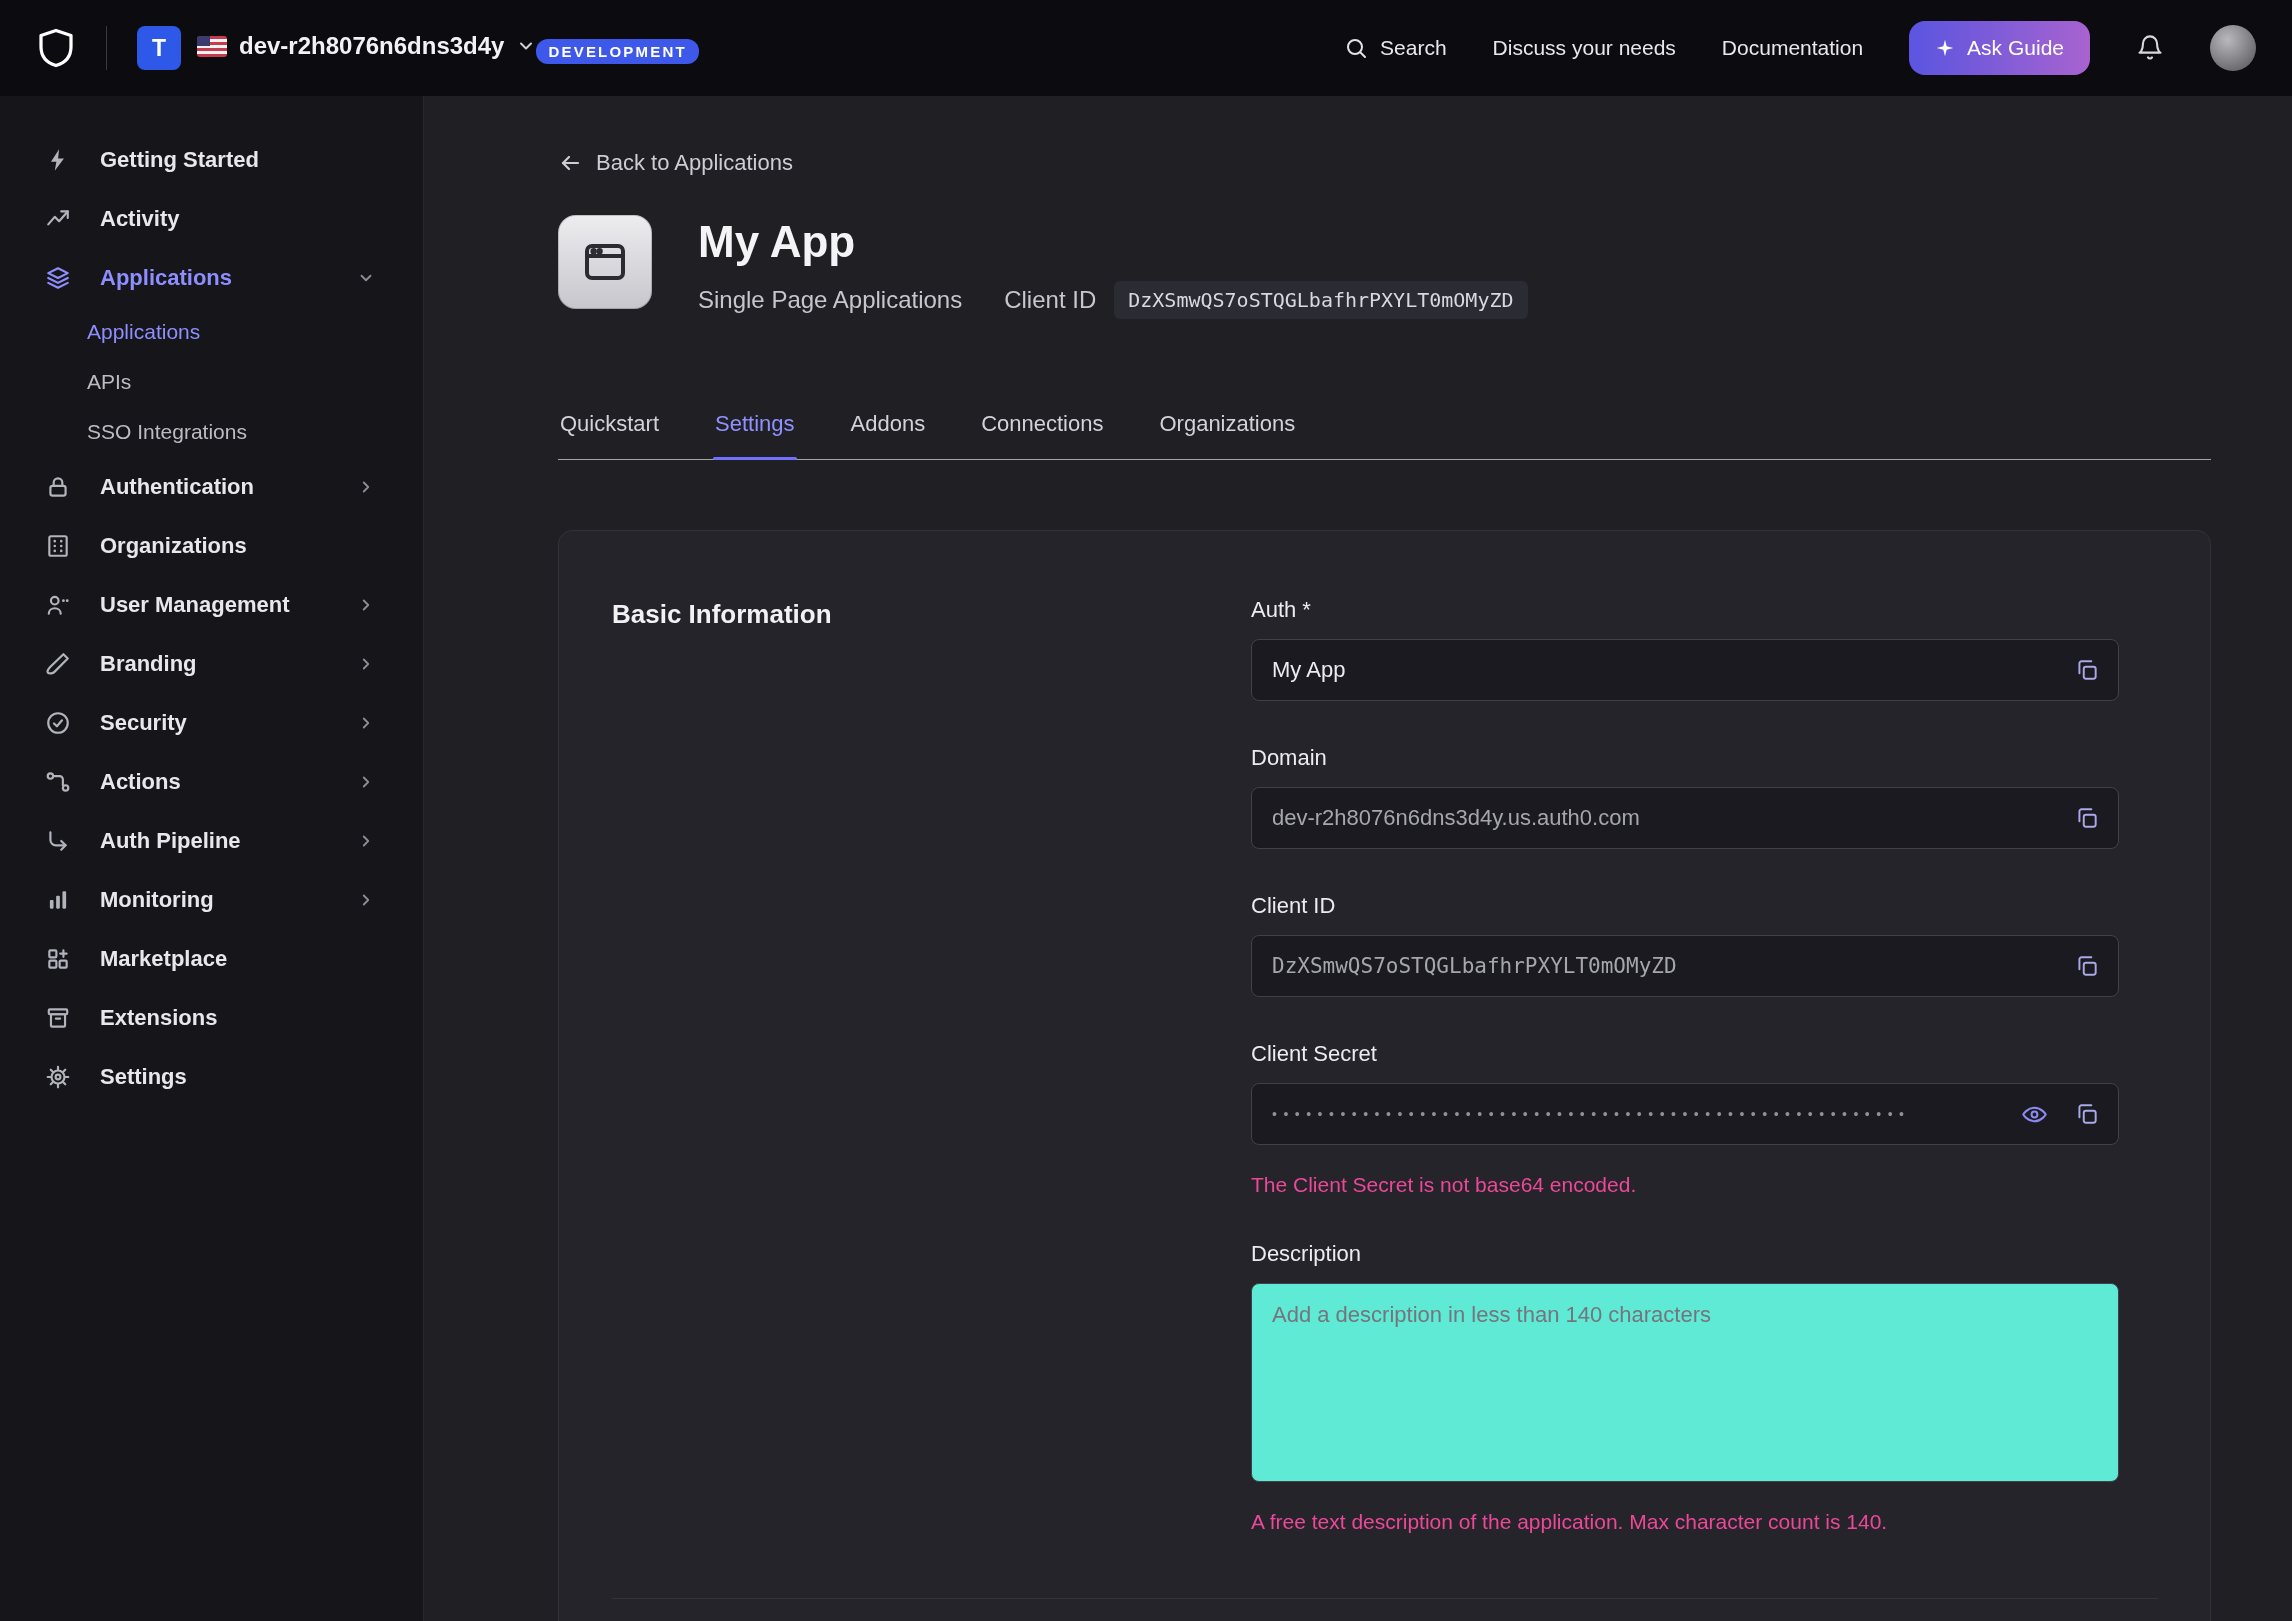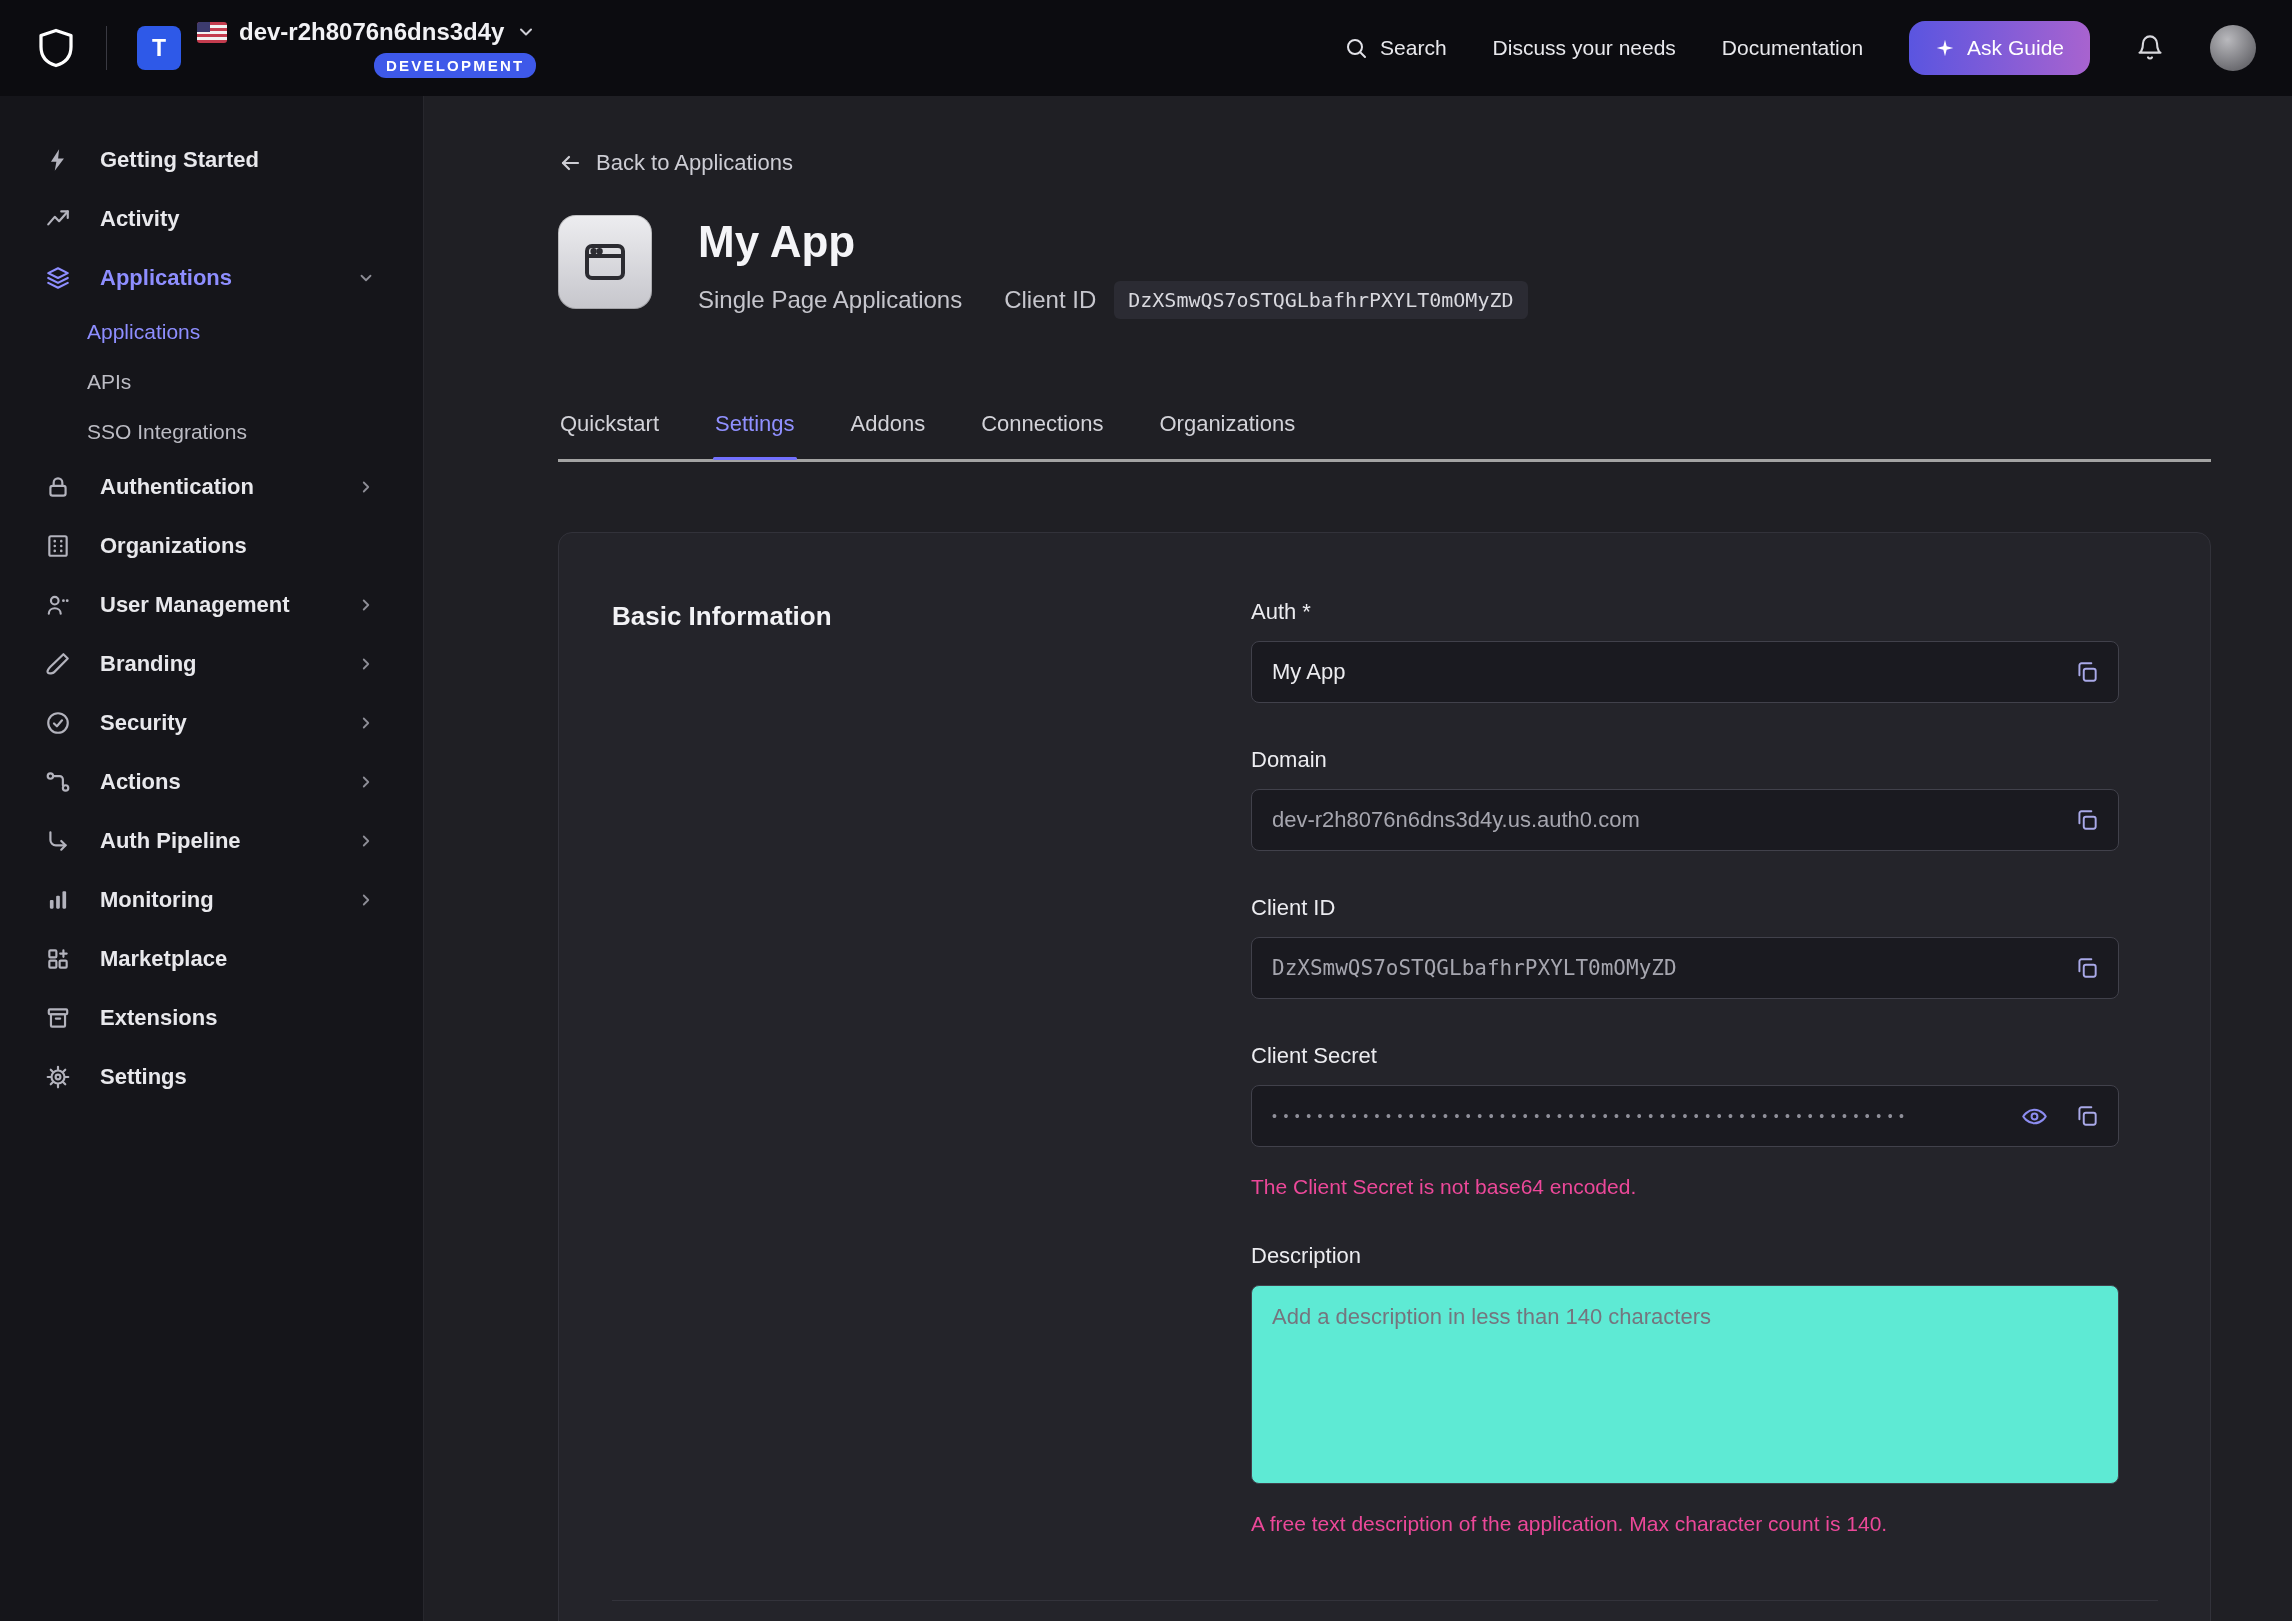--- a/index.html
+++ b/index.html
@@ -7,21 +7,21 @@
     font-family:"Liberation Sans",sans-serif;color:#f0f0f3;-webkit-font-smoothing:antialiased}
 
   
   .topbar{position:fixed;top:0;left:0;right:0;height:96px;background:#0c0c10;
     display:flex;align-items:center;padding:0 36px;z-index:20}
   .logo{display:flex;align-items:center;cursor:pointer}
   .tb-sep{width:1px;height:44px;background:#3a3a42;margin:0 30px}
   .tenant{display:flex;align-items:center;gap:16px;cursor:pointer}
   .tenant-badge{width:44px;height:44px;border-radius:8px;background:#2e59e8;display:flex;
     align-items:center;justify-content:center;font-size:23px;font-weight:700;color:#fff}
-  .tenant-col{display:flex;flex-direction:column;align-items:flex-end}
+  .tenant-col{display:flex;flex-direction:row;align-items:flex-start}
   .tenant-row{display:flex;align-items:center;gap:12px;font-size:24px;font-weight:600;color:#f2f2f5}
   .flag{width:30px;height:21px;border-radius:3px;position:relative;display:inline-block;overflow:hidden;
     background:repeating-linear-gradient(180deg,#c43c4e 0 3px,#f2f2f2 3px 6px)}
   .flag::after{content:"";position:absolute;left:0;top:0;width:13px;height:10px;background:#3c3b6e}
   .env-badge{display:inline-block;margin-top:7px;background:#3e59e9;color:#fff;font-size:15px;
     font-weight:700;letter-spacing:2.2px;padding:4px 12px;border-radius:12px}
   .tb-right{margin-left:auto;display:flex;align-items:center;gap:46px}
   .tb-search{display:flex;align-items:center;gap:12px;font-size:21px;color:#e8e8ec;cursor:pointer}
   .tb-link{font-size:21px;color:#e8e8ec;text-decoration:none;cursor:pointer}
   .ask-guide{display:flex;align-items:center;gap:12px;height:54px;padding:0 26px;border:none;
@@ -51,21 +51,21 @@
   .app-header{display:flex;gap:46px;margin-top:36px}
   .app-avatar{width:94px;height:94px;border-radius:18px;flex:none;
     background:linear-gradient(180deg,#ededf0,#c6c6cc);display:flex;align-items:center;
     justify-content:center;box-shadow:inset 0 0 0 1px rgba(0,0,0,.18)}
   .app-title{font-size:44px;font-weight:600;color:#f4f4f7;line-height:50px;margin-top:2px}
   .app-sub{display:flex;align-items:center;gap:18px;margin-top:14px;font-size:24px;color:#c6c6cd}
   .cid-label{margin-left:24px}
   .cid-badge{font-family:"DejaVu Sans Mono",monospace;font-size:20px;color:#d8d8de;
     background:#2b2b33;padding:7px 14px;border-radius:6px}
 
-  .tabs{display:flex;gap:52px;margin-top:92px;border-bottom:3px solid #a3a3a3}
+  .tabs{display:flex;gap:52px;margin-top:92px;border-bottom:1px solid #a3a3a3}
   .tab{font-size:22px;color:#d2d2d8;padding:0 2px 22px;cursor:pointer;position:relative}
   .tab.active{color:#9090ff}
   .tab.active::after{content:"";position:absolute;left:0;right:0;bottom:-1px;height:3px;
     background:#7270ff;border-radius:2px}
 
   .card{margin-top:70px;background:#24242a;border:1px solid #32323a;border-radius:14px;
     padding:66px 52px 119px 53px;height:1194px}
   .card-cols{display:flex}
   .section-title{width:639px;flex:none;font-size:26px;font-weight:600;color:#f2f2f5;padding-top:2px}
   .fields{flex:1;max-width:868px}

